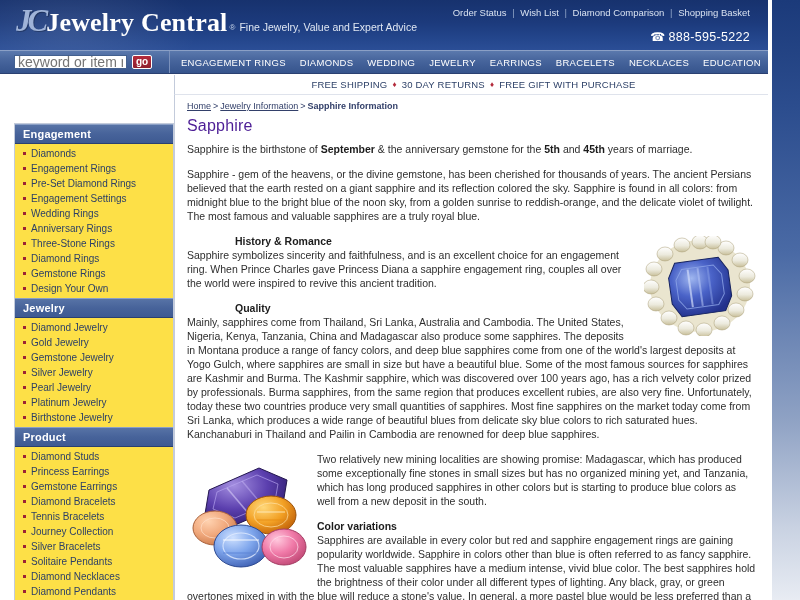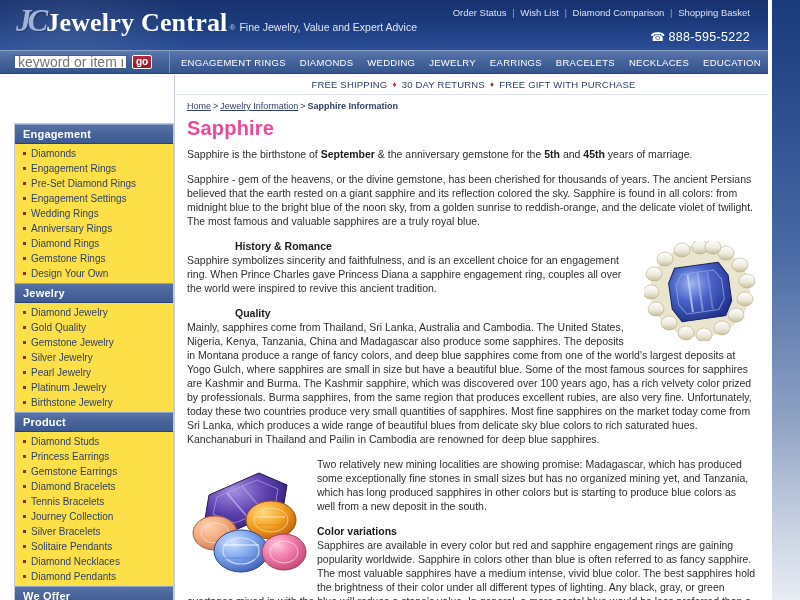--- a/index.html
+++ b/index.html
@@ -252,23 +252,23 @@
     font-size: 9px;
     color: #33406a;
     margin-bottom: 6px;
     white-space: nowrap;
   }
   #breadcrumb a { color: #33406a; text-decoration: underline; }
   #breadcrumb .current { font-weight: bold; text-decoration: none; }
   #breadcrumb .sep { padding: 0 2px; }
 
   #page-title {
-    font-size: 20px;
-    color: #ec4899;
-    font-weight: bold;
+    font-size: 16px;
+    color: #4c1d95;
+    font-weight: normal;
     margin: 0 0 7px 0;
     letter-spacing: 0.2px;
   }
 
   .para {
     font-size: 10.5px;
     color: #2e2e2e;
     line-height: 14px;
     margin: 0 0 11px 0;
     text-align: left;
@@ -366,37 +366,40 @@
       <li>
           <a class="side-link" href="#">Engagement Settings</a>
         </li>
       <li>
           <a class="side-link" href="#">Wedding Rings</a>
         </li>
       <li>
           <a class="side-link" href="#">Anniversary Rings</a>
         </li>
       <li>
+          <a class="side-link" href="#">Three-Stone Rings</a>
+        </li>
+      <li>
           <a class="side-link" href="#">Diamond Rings</a>
         </li>
       <li>
           <a class="side-link" href="#">Gemstone Rings</a>
         </li>
       <li>
           <a class="side-link" href="#">Design Your Own</a>
         </li>
     </ul>
 
     <div class="side-header">Jewelry</div>
     <ul class="side-list">
       <li>
           <a class="side-link" href="#">Diamond Jewelry</a>
         </li>
       <li>
-          <a class="side-link" href="#">Gold Quality</a>
+          <a class="side-link" href="#">Gold Jewelry</a>
         </li>
       <li>
           <a class="side-link" href="#">Gemstone Jewelry</a>
         </li>
       <li>
           <a class="side-link" href="#">Silver Jewelry</a>
         </li>
       <li>
           <a class="side-link" href="#">Pearl Jewelry</a>
         </li>

